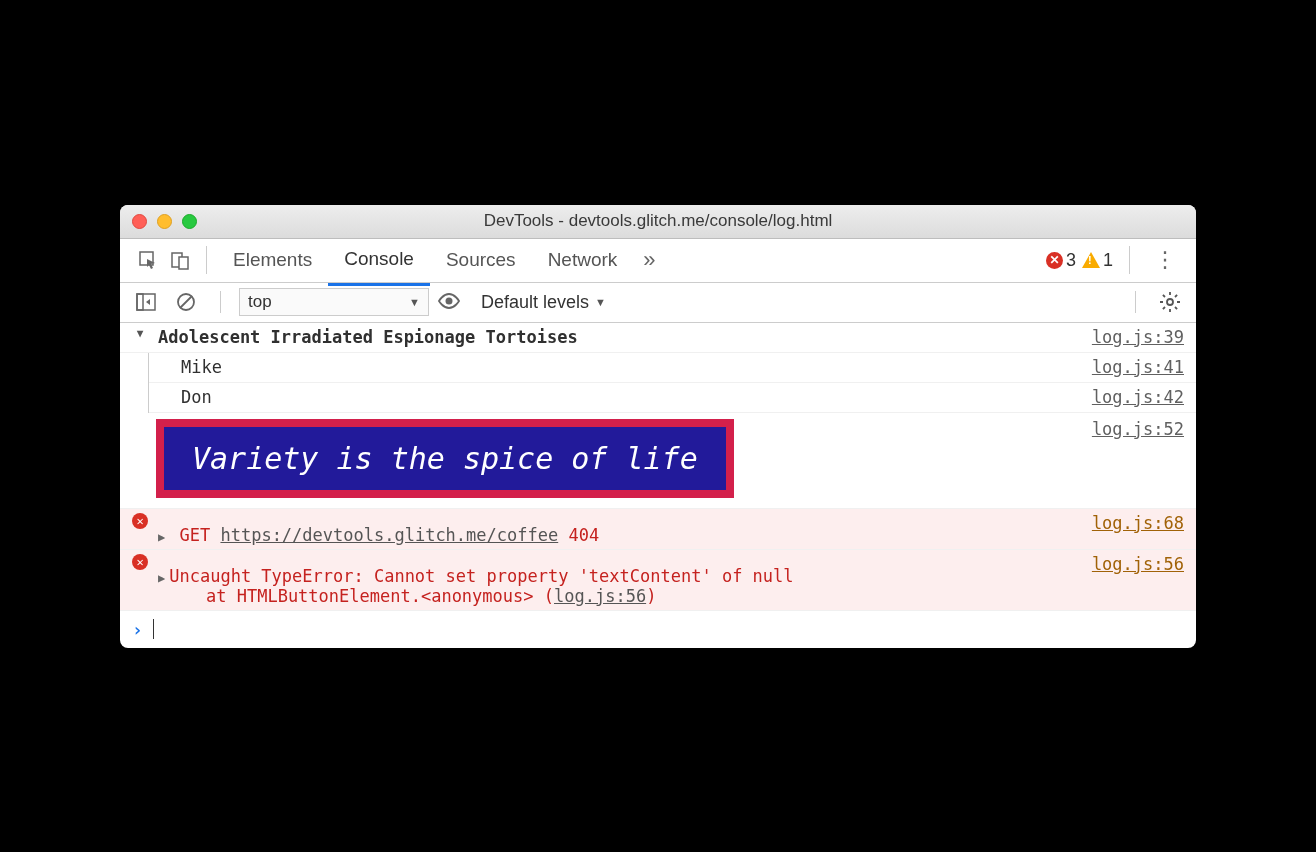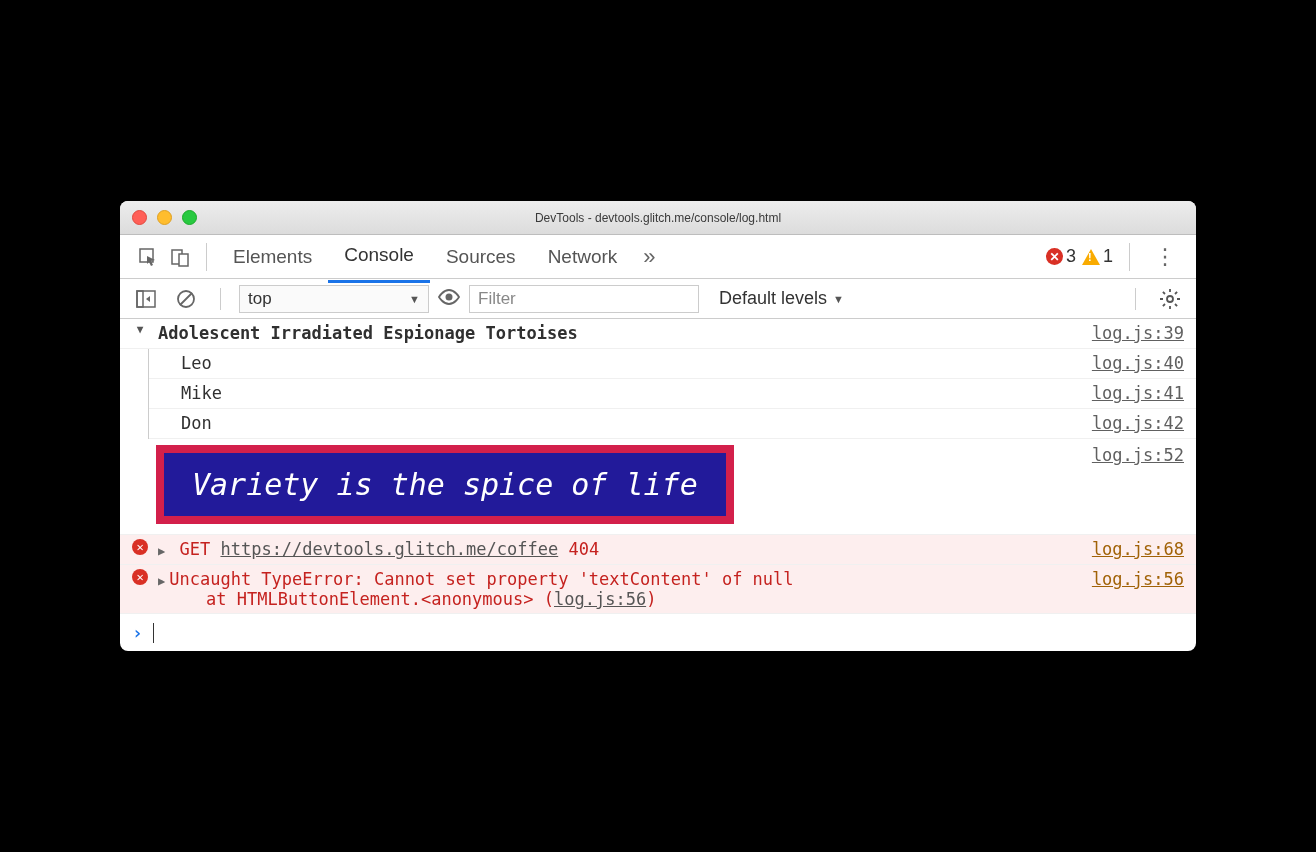--- a/index.html
+++ b/index.html
@@ -30,21 +30,21 @@
   }
   .traffic { display: flex; gap: 10px; }
   .tl { width: 15px; height: 15px; border-radius: 50%; }
   .tl.red { background: #ff5f57; border: 1px solid #e1483e; }
   .tl.yellow { background: #ffbd2e; border: 1px solid #dfa022; }
   .tl.green { background: #28c940; border: 1px solid #1aab29; }
   .title {
     position: absolute;
     left: 0; right: 0;
     text-align: center;
-    font-size: 12px;
+    font-size: 17px;
     color: #3a3a3a;
     pointer-events: none;
   }
   .tabs-bar {
     height: 44px;
     border-bottom: 1px solid #ccc;
     display: flex;
     align-items: center;
     padding: 0 12px;
     font-size: 19px;
@@ -114,21 +114,21 @@
   .styled-msg {
     background:#221a9a;
     border:8px solid #d3204b;
     color:#fff;
     font-style:italic;
     font-size:30px;
     padding:14px 28px;
     font-family: Menlo, Monaco, monospace;
   }
   .row.error { background:#fdeeee; color:#c5221f; }
-  .row.error .msg { color:#c5221f; }
+  .row.error .msg { color:#c5221f;margin-top:12px; }
   .row.error .src { color:#a16207; }
   .err-icon { width:16px; height:16px; border-radius:50%; background:#d93025; color:#fff; font-size:12px; font-weight:bold; display:flex; align-items:center; justify-content:center; }
   .disclose { color:#666; font-size:12px; margin-right:4px; cursor:pointer; }
   .net-method { color:#c5221f; }
   .net-url { color:#555; text-decoration:underline; }
   .net-status { color:#c5221f; }
   .stack { padding-left:48px; color:#c5221f; }
   .stack .link { color:#555; text-decoration:underline; }
   .prompt-row { display:flex; align-items:center; padding:8px 12px; }
   .prompt-caret { color:#1a73e8; font-weight:bold; font-size:18px; margin-right:10px; }
@@ -202,21 +202,20 @@
     <div class="context-sel">
       <span>top</span>
       <span class="chev">▼</span>
     </div>
     <div class="eye-icon">
       <svg width="24" height="16" viewBox="0 0 24 16">
           <path d="M12 1 C6 1 2 8 2 8 s4 7 10 7 10-7 10-7 S18 1 12 1 Z" fill="none" stroke="#666" stroke-width="1.8"></path>
           <circle cx="12" cy="8" r="3.5" fill="#666"></circle>
         </svg>
     </div>
-    <input class="filter-input" placeholder="Filter" style="">
     <div class="levels">
       <span>Default levels</span>
       <span class="chev">▼</span>
     </div>
     <div class="divider" style="height:22px; margin-left:auto;"></div>
     <div class="icon-btn gear" style="margin-left:0;">
       <svg width="22" height="22" viewBox="0 0 22 22">
           <circle cx="11" cy="11" r="3" fill="none" stroke="#555" stroke-width="1.8"></circle>
           <path d="M11 1 v3 M11 18 v3 M1 11 h3 M18 11 h3 M3.9 3.9 l2.1 2.1 M16 16 l2.1 2.1 M18.1 3.9 l-2.1 2.1 M6 16 l-2.1 2.1" stroke="#555" stroke-width="1.8"></path>
         </svg>
@@ -229,24 +228,20 @@
       <div class="gutter">
           <span class="chev">▼</span>
         </div>
       <div class="msg group-head">Adolescent Irradiated Espionage Tortoises</div>
       <div class="src">log.js:39</div>
     </div>
 
     <div class="nest">
       <div class="rail"></div>
       <div class="nested-rows">
-        <div class="row">
-          <div class="msg">Leo</div>
-          <div class="src">log.js:40</div>
-        </div>
         <div class="row">
           <div class="msg">Mike</div>
           <div class="src">log.js:41</div>
         </div>
         <div class="row">
           <div class="msg">Don</div>
           <div class="src">log.js:42</div>
         </div>
       </div>
     </div>

